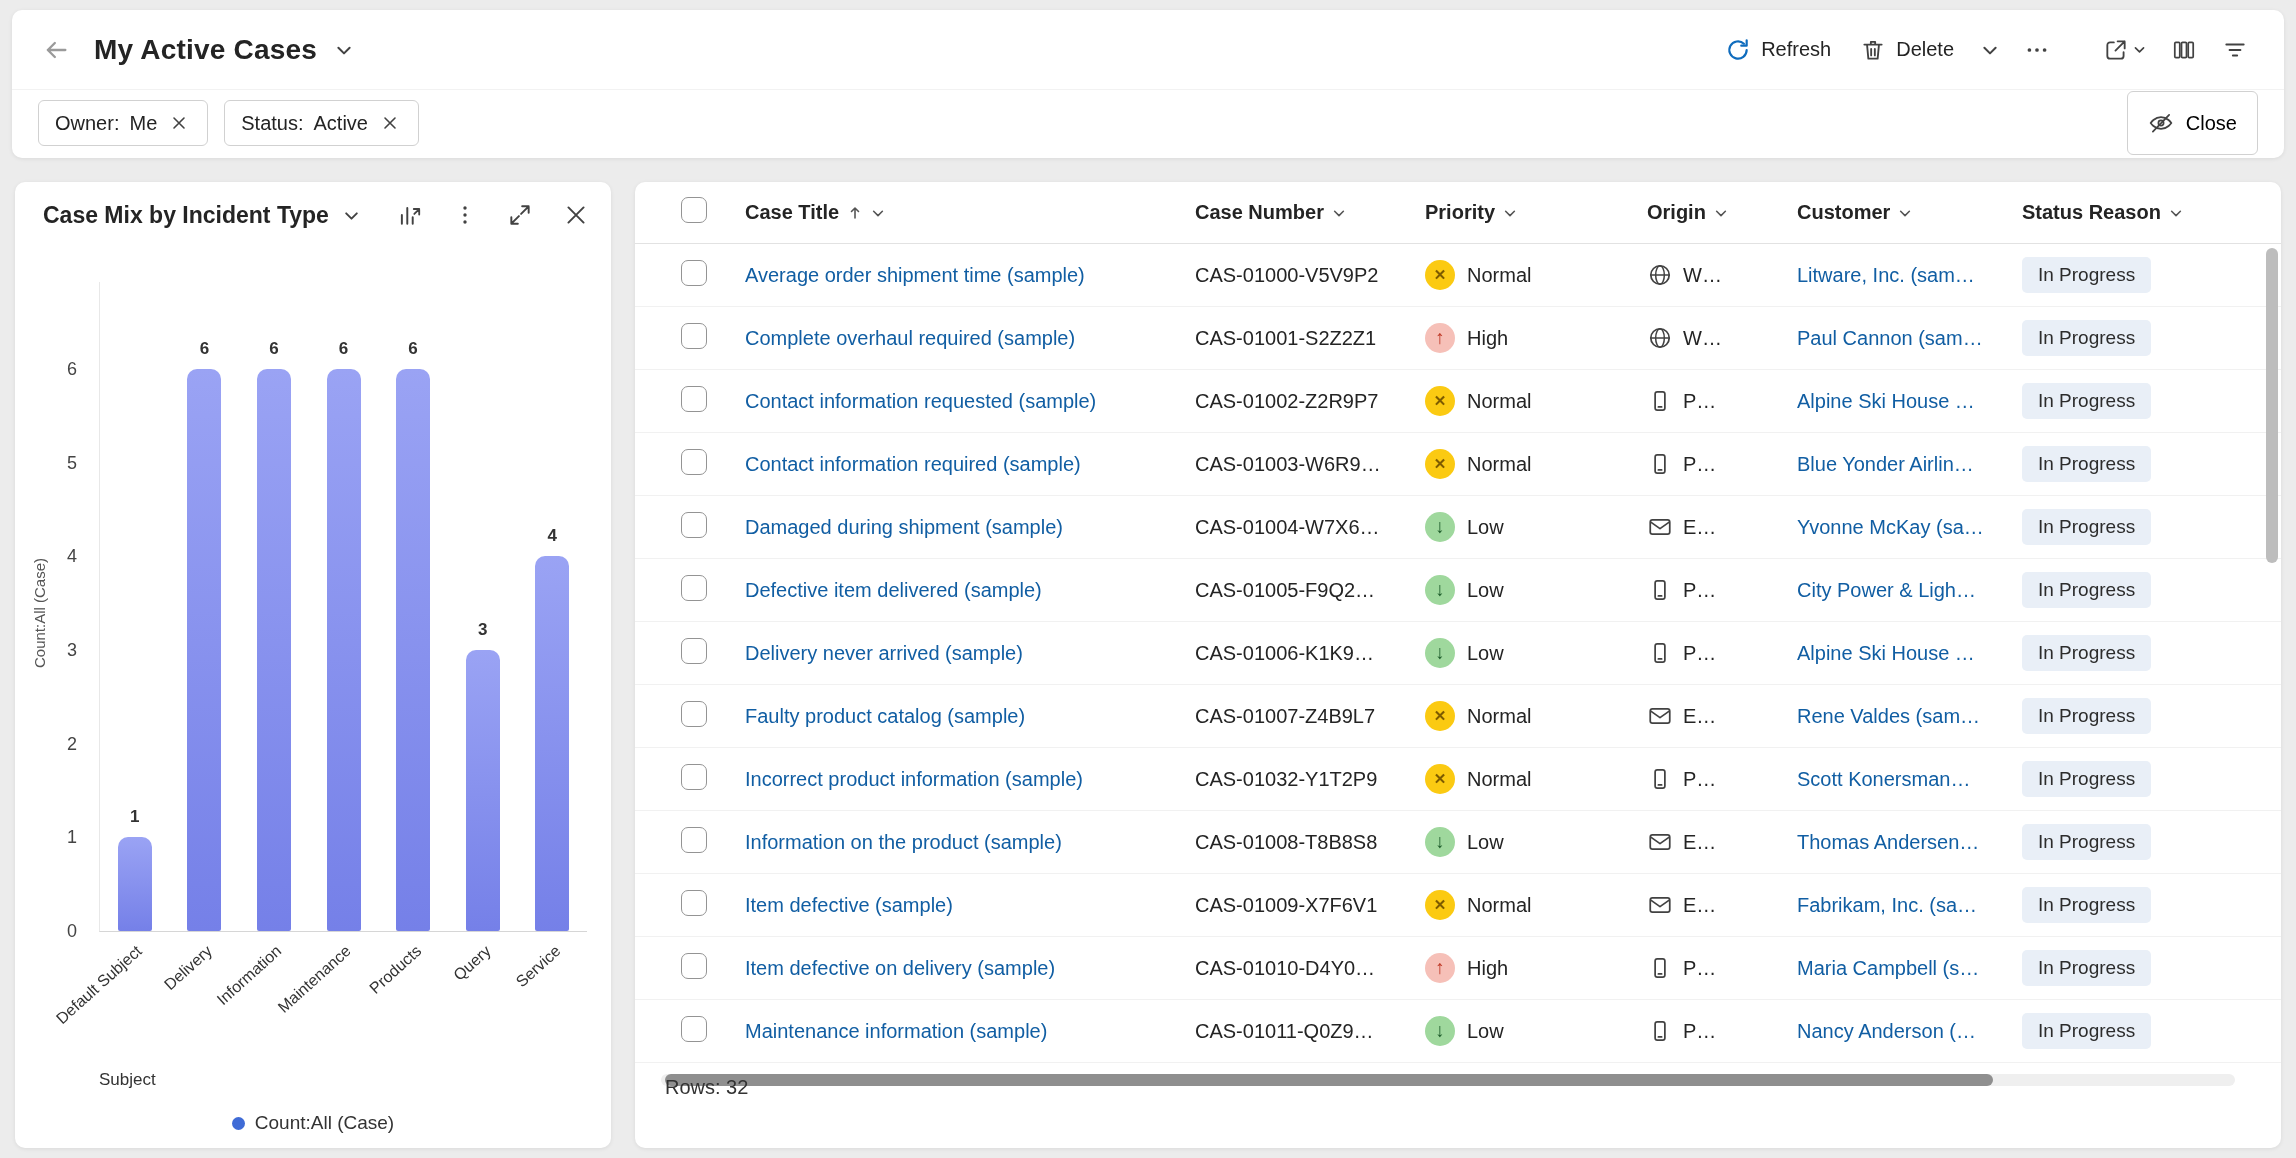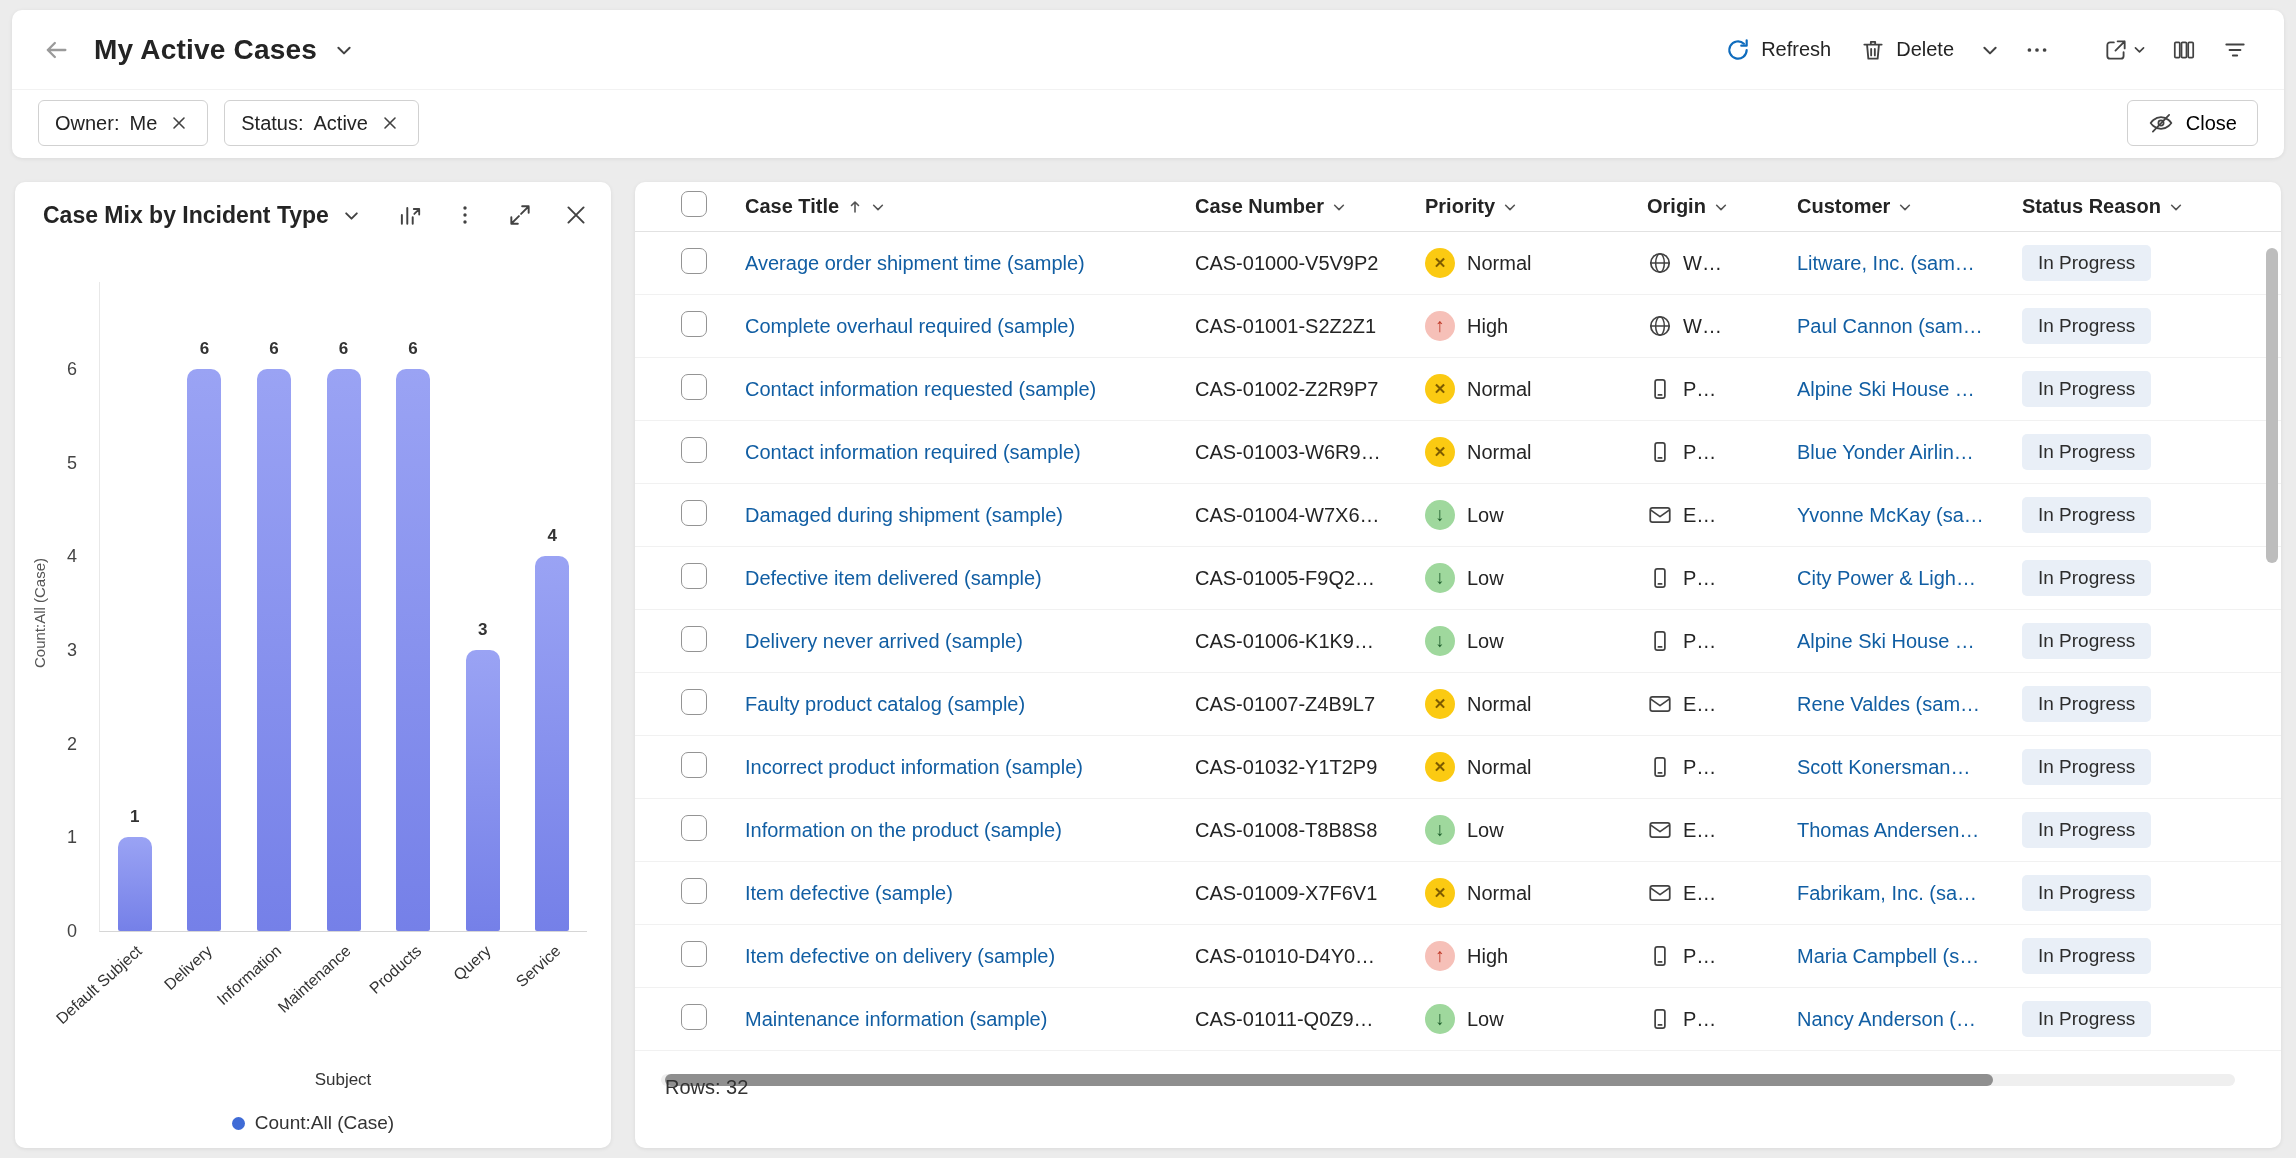--- a/index.html
+++ b/index.html
@@ -20,46 +20,46 @@
 .tbtn{display:flex;align-items:center;gap:10px;background:none;border:none;font-size:20px;color:#242424;cursor:pointer;padding:10px 12px;border-radius:6px}
 .ibtn{background:none;border:none;cursor:pointer;padding:10px;border-radius:6px;display:flex;align-items:center;gap:4px}
 .grp-gap{margin-left:28px}
 .hrow2{height:66px;display:flex;align-items:center;padding:0 26px;gap:16px}
 .ask{width:1035px;height:48px;border:1px solid #d1d1d1;border-radius:6px;display:flex;align-items:center;padding:0 14px;gap:12px;background:#fff}
 .ask input{border:none;outline:none;flex:1;font-size:20px;font-family:inherit;color:#242424;background:transparent}
 .ask input::placeholder{color:#757575}
 .pill{height:46px;border:1px solid #d1d1d1;border-radius:6px;display:flex;align-items:center;padding:0 16px;gap:10px;font-size:20px;background:#fff}
 .pill .plabel{font-weight:400}
 .pill-x{background:none;border:none;cursor:pointer;padding:4px;display:flex}
-.close-btn{margin-left:auto;height:46px;border:1px solid #d1d1d1;border-radius:6px;display:flex;align-items:center;gap:12px;padding:0 20px;font-size:20px;background:#fff;cursor:pointer}
+.close-btn{margin-left:auto;height:64px;border:1px solid #d1d1d1;border-radius:6px;display:flex;align-items:center;gap:12px;padding:0 20px;font-size:20px;background:#fff;cursor:pointer}
 
 
 #chart-card{left:15px;top:182px;width:596px;height:966px}
 .chart-header{position:absolute;top:16px;left:28px;right:18px;display:flex;align-items:center}
 .chart-title{font-size:23px;font-weight:700}
 .chart-title-chev{background:none;border:none;cursor:pointer;padding:6px;margin-left:8px}
 .chart-icons{margin-left:auto;display:flex;align-items:center;gap:22px}
 .cicon{background:none;border:none;cursor:pointer;padding:4px}
 .yaxis-title{position:absolute;left:16px;top:486px;transform:rotate(-90deg);transform-origin:left top;font-size:15px;color:#555;white-space:nowrap}
 .yticks{position:absolute;left:30px;top:100px;width:42px;height:650px}
 .yticks span{position:absolute;right:10px;font-size:18px;color:#444}
 .plot{position:absolute;left:84px;top:100px;width:488px;height:650px;display:flex;align-items:flex-end;border-bottom:1px solid #d6d6d6;border-left:1px solid #e8e8e8}
 .bar-cell{flex:1;position:relative;display:flex;justify-content:center;align-items:flex-end;height:100%}
 .bar{width:34px;border-radius:10px 10px 2px 2px}
 .bar-val{position:absolute;left:0;right:0;text-align:center;font-size:17px;font-weight:700;color:#333}
 .xlabels{position:absolute;left:84px;top:758px;width:488px;height:128px;display:flex}
 .xlabels .xc{flex:1;position:relative}
 .xlabels span{position:absolute;top:2px;right:50%;transform:rotate(-42deg);transform-origin:top right;white-space:nowrap;font-size:16px;color:#333}
-.xaxis-title{position:absolute;left:84px;top:888px;width:488px;text-align:center;font-size:17px;color:#333}
+.xaxis-title{position:absolute;left:84px;top:888px;width:488px;text-align:left;font-size:17px;color:#333}
 .legend{position:absolute;left:0;right:0;top:930px;display:flex;justify-content:center;align-items:center;gap:10px;font-size:19px;color:#333}
 .legend-dot{width:13px;height:13px;border-radius:50%}
 
 
 #table-card{left:635px;top:182px;width:1646px;height:966px;overflow:hidden}
-.thead{display:flex;height:50px;align-items:center;border-bottom:1px solid #e2e2e2;font-size:20px;font-weight:700}
+.thead{display:flex;height:62px;align-items:center;border-bottom:1px solid #e2e2e2;font-size:20px;font-weight:700}
 .trow{display:flex;height:63px;align-items:center;border-bottom:1px solid #f1f1f1;font-size:20px}
 .c-check{flex:0 0 96px;padding-left:46px}
 .c-title{flex:0 0 450px;padding-left:14px;overflow:hidden}
 .c-number{flex:0 0 230px;padding-left:14px;overflow:hidden;white-space:nowrap}
 .c-priority{flex:0 0 222px;padding-left:14px;display:flex;align-items:center}
 .c-origin{flex:0 0 150px;padding-left:14px;display:flex;align-items:center;gap:10px;overflow:hidden;white-space:nowrap}
 .c-customer{flex:0 0 225px;padding-left:14px;overflow:hidden}
 .c-status{flex:1;padding-left:14px}
 .hcell{display:flex;align-items:center;gap:8px}
 .checkbox{display:inline-block;width:26px;height:26px;border:1.5px solid #949494;border-radius:7px;background:#fff;cursor:pointer}

